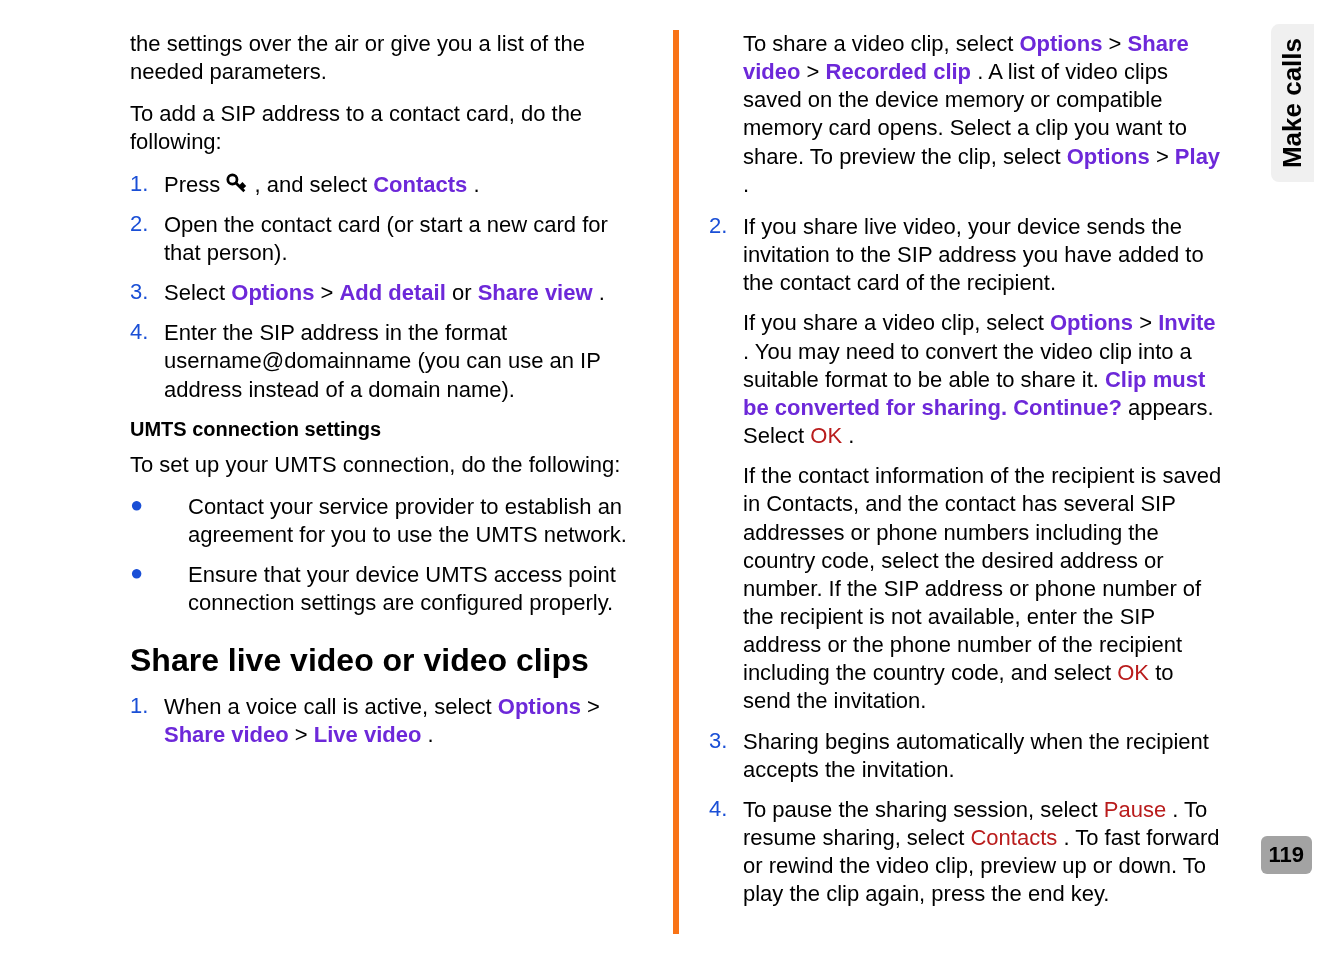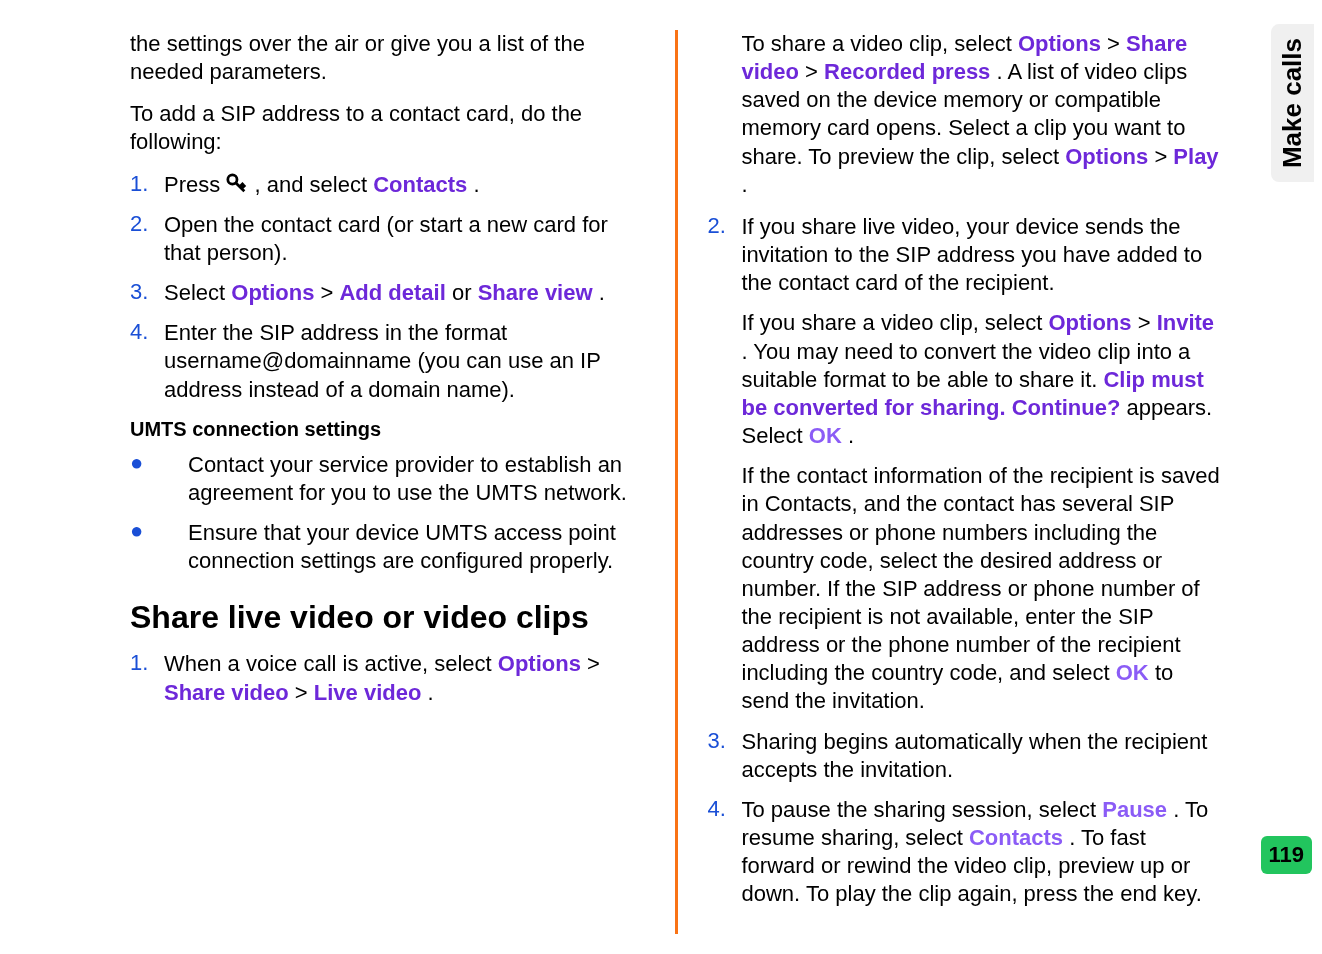--- a/index.html
+++ b/index.html
@@ -18,21 +18,21 @@
   .content {
     flex: 1;
     display: flex;
     padding: 30px 20px 20px 110px;
     gap: 0;
   }
   .col {
     flex: 1;
     padding: 0 20px;
   }
-  .col-left { border-right: 3px solid #f97316; padding-right: 30px; }
+  .col-left { border-right: 6px solid #f97316; padding-right: 30px; }
   .col-right { padding-left: 30px; }
   .sidebar {
     width: 60px;
     background: #fff;
     display: flex;
     flex-direction: column;
     align-items: center;
     justify-content: flex-start;
     padding-top: 20px;
     border-left: 0;
@@ -45,29 +45,29 @@
     color: #000;
     padding: 14px 6px;
     border-radius: 0 8px 8px 0;
     background: #f0f0f0;
     margin-top: 4px;
   }
   .page-num-box {
     position: absolute;
     right: 10px;
     bottom: 80px;
-    background: #22c55e;
+    background: #a3a3a3;
     border-radius: 6px;
     padding: 6px 8px;
     font-weight: 700;
     font-size: 22px;
   }
   p { font-size: 22px; line-height: 1.28; margin-bottom: 14px; }
   .ui { font-weight: 700; color: #6d28d9; }
-  .ui-dark { font-weight: 700; color: #8b5cf6; }
+  .ui-dark { font-weight: 400; color: #b91c1c; }
   ol { list-style: none; padding-left: 0; margin-bottom: 14px; }
   ol > li { display: flex; align-items: flex-start; margin-bottom: 12px; }
   ol > li .num { color: #1a4fd6; font-weight: 400; font-size: 22px; min-width: 34px; }
   ol > li .body { flex: 1; font-size: 22px; line-height: 1.28; }
   ol > li .body .sub { margin-top: 12px; }
   ul { list-style: none; padding-left: 0; margin-bottom: 18px; }
   ul > li { display: flex; align-items: flex-start; margin-bottom: 12px; }
   ul > li .bullet { color: #1a4fd6; font-size: 22px; min-width: 34px; line-height: 1.1; }
   ul > li .body { flex: 1; font-size: 22px; line-height: 1.28; margin-left: 24px; }
   h3 { font-size: 20px; font-weight: 700; margin: 6px 0 10px 0; }
@@ -122,20 +122,21 @@
         </li>
         <li>
           <span class="num">4.</span>
           <span class="body">
             <span>Enter the SIP address in the format username@domainname (you can use an IP address instead of a domain name).</span>
           </span>
         </li>
       </ol>
 
       <h3>UMTS connection settings</h3>
+      <p>To set up your UMTS connection, do the following:</p>
 
       <ul>
         <li>
           <span class="bullet">●</span>
           <span class="body">Contact your service provider to establish an agreement for you to use the UMTS network.</span>
         </li>
         <li>
           <span class="bullet">●</span>
           <span class="body">Ensure that your device UMTS access point connection settings are configured properly.</span>
         </li>
@@ -159,21 +160,21 @@
       </ol>
     </div>
 
     <div class="col col-right">
       <p style="margin-left:34px">
         <span>To share a video clip, select </span>
         <span class="ui">Options</span>
         <span> &gt; </span>
         <span class="ui">Share video</span>
         <span> &gt; </span>
-        <span class="ui">Recorded press</span>
+        <span class="ui">Recorded clip</span>
         <span>. A list of video clips saved on the device memory or compatible memory card opens. Select a clip you want to share. To preview the clip, select </span>
         <span class="ui">Options</span>
         <span> &gt; </span>
         <span class="ui">Play</span>
         <span>.</span>
       </p>
 
       <ol>
         <li>
           <span class="num">2.</span>

